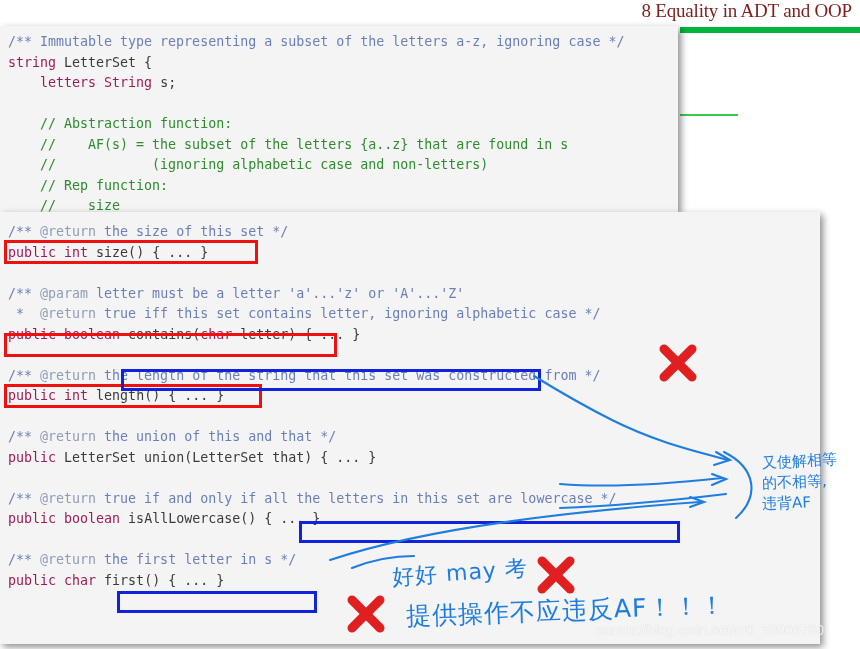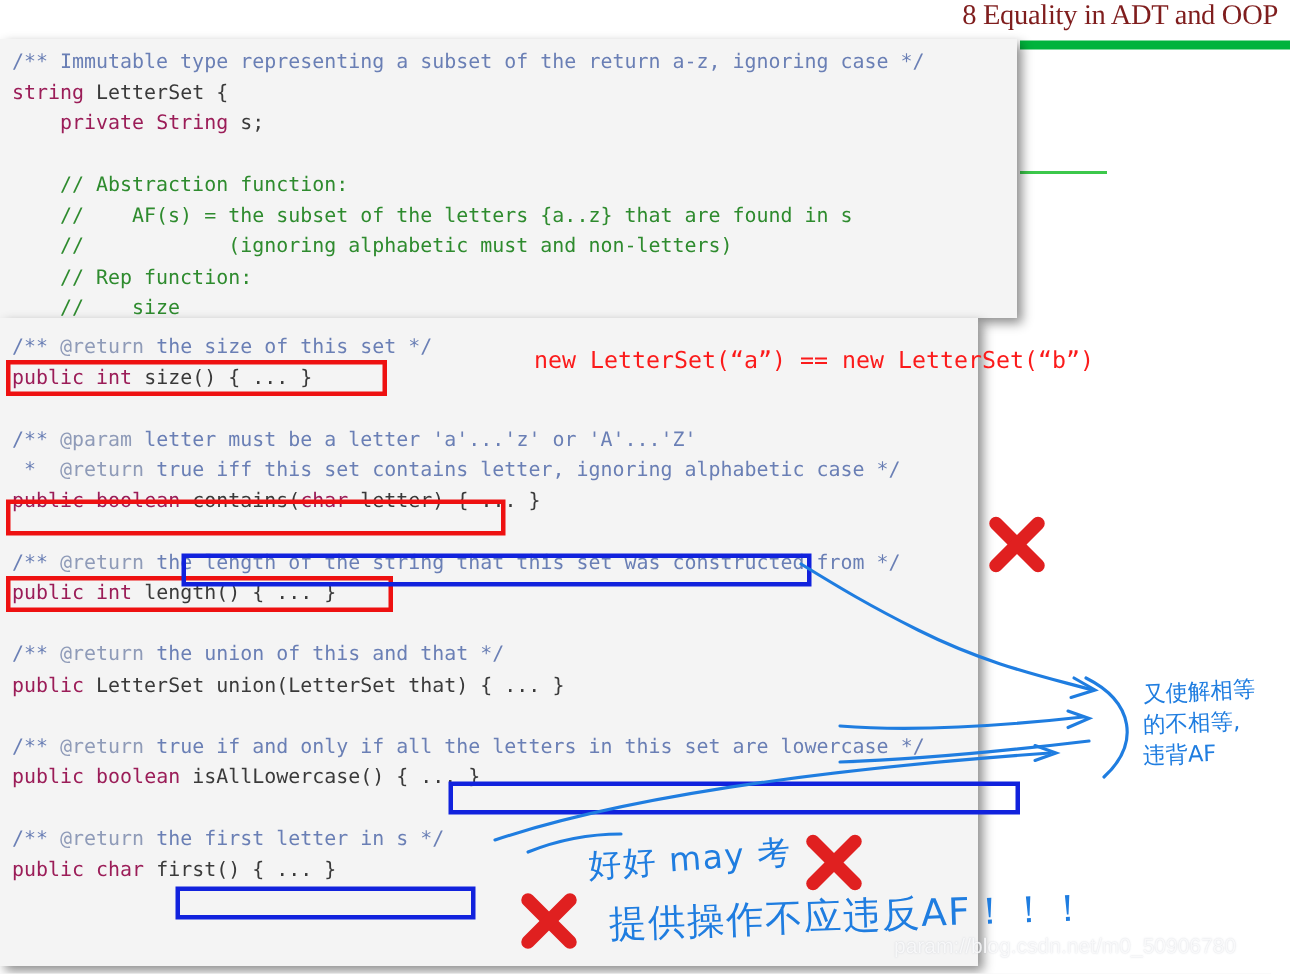--- a/index.html
+++ b/index.html
@@ -30,21 +30,21 @@
     background:#3cc84b;
   }
 
   
   .panel{
     position:absolute;background:#f4f4f4;
     box-shadow:3px 3px 7px rgba(0,0,0,.45);
     overflow:hidden;
   }
   #panel-top{left:0px;top:26px;width:678px;height:186px;}
-  #panel-bottom{left:0px;top:212px;width:652px;height:432px;}
+  #panel-bottom{left:0px;top:212px;width:820px;height:432px;}
 
   .code{
     position:absolute;left:8px;top:4px;
     font-family:"DejaVu Sans Mono","Liberation Mono",monospace;
     font-size:13.3px;line-height:20.5px;
     white-space:pre;color:#333333;
   }
   #code-top{top:6px;}
   #code-bottom{top:10px;}
 
@@ -84,27 +84,27 @@
 
 <div id="stage">
 
   <div class="slide-header">
     <div class="slide-title">8 Equality in ADT and OOP</div>
   </div>
   <div class="green-bar"></div>
   <div class="green-rule"></div>
 
   <div class="panel" id="panel-top">
-    <div class="code" id="code-top"><span class="c-doc">/** Immutable type representing a subset of the return a-z, ignoring case */</span>
+    <div class="code" id="code-top"><span class="c-doc">/** Immutable type representing a subset of the letters a-z, ignoring case */</span>
 <span class="c-plain"><span class="c-kw">string</span> LetterSet {</span>
-<span class="c-plain">    <span class="c-kw">private</span> <span class="c-kw">String</span> s;</span>
+<span class="c-plain">    <span class="c-kw">letters</span> <span class="c-kw">String</span> s;</span>
 <span class="c-plain"></span>
 <span class="c-cmt">    // Abstraction function:</span>
 <span class="c-cmt">    //    AF(s) = the subset of the letters {a..z} that are found in s</span>
-<span class="c-cmt">    //            (ignoring alphabetic must and non-letters)</span>
+<span class="c-cmt">    //            (ignoring alphabetic case and non-letters)</span>
 <span class="c-cmt">    // Rep function:</span>
 <span class="c-cmt">    //    size</span></div>
   </div>
 
   <div class="panel" id="panel-bottom">
     <div class="code" id="code-bottom"><span class="c-doc">/** <span class="c-tag">@return</span> the size of this set */</span>
 <span class="c-plain"><span class="c-kw">public</span> <span class="c-kw">int</span> size() { ... }</span>
 <span class="c-plain"></span>
 <span class="c-doc">/** <span class="c-tag">@param</span> letter must be a letter 'a'...'z' or 'A'...'Z'</span>
 <span class="c-doc"> *  <span class="c-tag">@return</span> true iff this set contains letter, ignoring alphabetic case */</span>
@@ -126,21 +126,20 @@
   <div class="anno">
 
     <div class="red-box" style="left:4px;top:240px;width:254px;height:24px;"></div>
     <div class="red-box" style="left:4px;top:333px;width:333px;height:24px;"></div>
     <div class="red-box" style="left:4px;top:384px;width:258px;height:24px;"></div>
 
     <div class="blue-box" style="left:121px;top:369px;width:420px;height:22px;"></div>
     <div class="blue-box" style="left:299px;top:521px;width:381px;height:22px;"></div>
     <div class="blue-box" style="left:117px;top:591px;width:200px;height:22px;"></div>
 
-    <div class="red-text" id="red-line-1">new LetterSet(“a”) == new LetterSet(“b”)</div>
 
     <svg width="860" height="649" style="position:absolute;left:0;top:0;">
       <g fill="none" stroke="#1f7de0" stroke-width="2.1" stroke-linecap="round">
 
         <path d="M534,376 C560,392 580,404 612,420 C660,444 700,452 728,460"></path>
 
         <path d="M560,484 C610,488 668,484 722,478"></path>
 
         <path d="M330,560 C420,530 560,512 700,502"></path>
 

